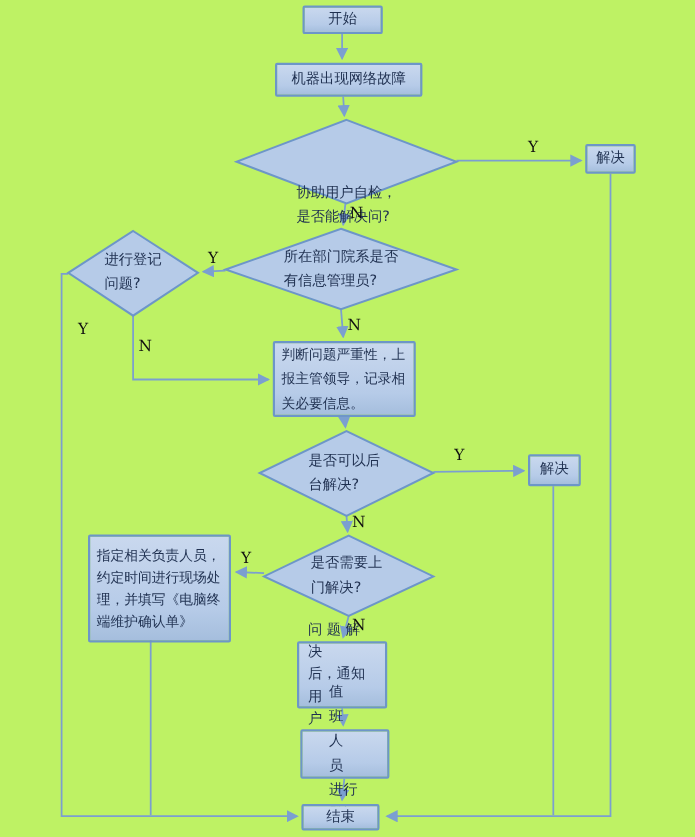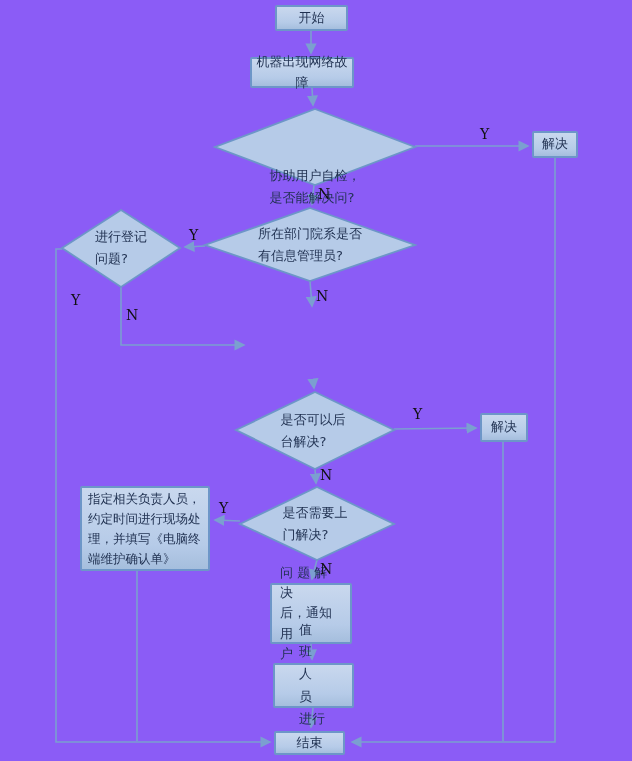--- a/index.html
+++ b/index.html
@@ -3,21 +3,21 @@
 <meta charset="utf-8">
 <style>
   :root{
     --node-fill:#b6cbe8;
     --node-border:#6d96c8;
     --line:#7b9fd0;
     --text:#1f3050;
   }
   html,body{margin:0;padding:0;background:#ffffff;}
   #canvas{
-    position:relative;width:632px;height:761px;background:#8b5cf6;
+    position:relative;width:632px;height:761px;background:#bef264;
     font-family:"DejaVu Sans",sans-serif;overflow:hidden;
   }
   #wires{position:absolute;left:0;top:0;width:632px;height:761px;}
   .connector{stroke:var(--line);stroke-width:1.6;fill:none;}
   .diamond{fill:var(--node-fill);stroke:var(--node-border);stroke-width:1.8;}
   .arrowhead{fill:var(--line);}
   .node{
     position:absolute;box-sizing:border-box;
     background:linear-gradient(180deg,#c9d8ee 0%,var(--node-fill) 70%,#a5bedd 100%);
     border:2px solid var(--node-border);border-radius:2px;
@@ -70,28 +70,31 @@
 
     <polygon class="diamond" points="315,109 415,147 315,185 215,147"></polygon>
     <polygon class="diamond" points="310,208 415,245 310,281 205,245"></polygon>
     <polygon class="diamond" points="121,210 180,248 121,287 62,248"></polygon>
     <polygon class="diamond" points="315,392 394,430 315,469 236,430"></polygon>
     <polygon class="diamond" points="317,487 394,524 317,560 240,524"></polygon>
   </svg>
 
   <div class="node" style="left:275px;top:5px;width:73px;height:26px;">开始</div>
 
-  <div class="node" style="left:250px;top:57px;width:104px;height:31px;">机器出现网络故障</div>
+  <div class="node" style="left:250px;top:57px;width:134px;height:31px;">机器出现网络故障</div>
 
   <div class="node" style="left:532px;top:131px;width:46px;height:27px;">解决</div>
 
+  <div class="node align-left small13" style="left:248px;top:310px;width:130px;height:69px;padding:2px 6px;line-height:1.8;">判断问题严重性，上
+报主管领导，记录相
+关必要信息。</div>
 
   <div class="node" style="left:480px;top:413px;width:48px;height:29px;">解决</div>
 
-  <div class="node align-left small13" style="left:80px;top:486px;width:130px;height:85px;padding:2px 6px;line-height:1.6;">指定相关负责人员，
+  <div class="node align-left small13" style="left:80px;top:486px;width:130px;height:98px;padding:2px 6px;line-height:1.6;">指定相关负责人员，
 约定时间进行现场处
 理，并填写《电脑终
 端维护确认单》</div>
 
   <div class="node align-left" style="left:270px;top:583px;width:82px;height:61px;padding:2px 8px;line-height:1.55;">问 题 解 决
 后，通知用
 户</div>
 
   <div class="node align-left" style="left:273px;top:663px;width:81px;height:45px;padding:2px 24px;line-height:1.7;">值 班 人 员
 进行登记</div>

